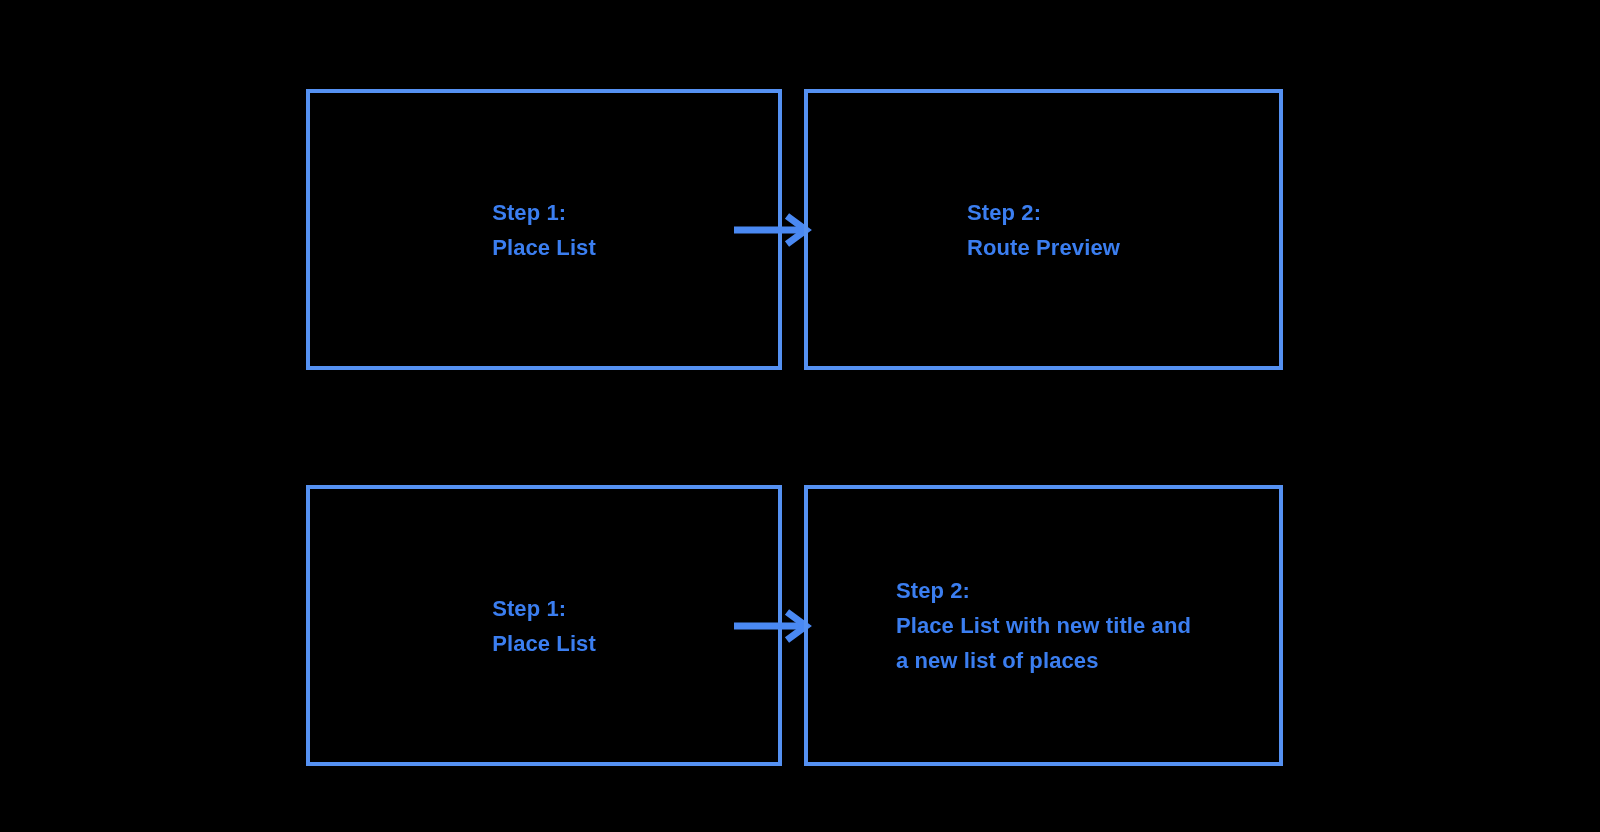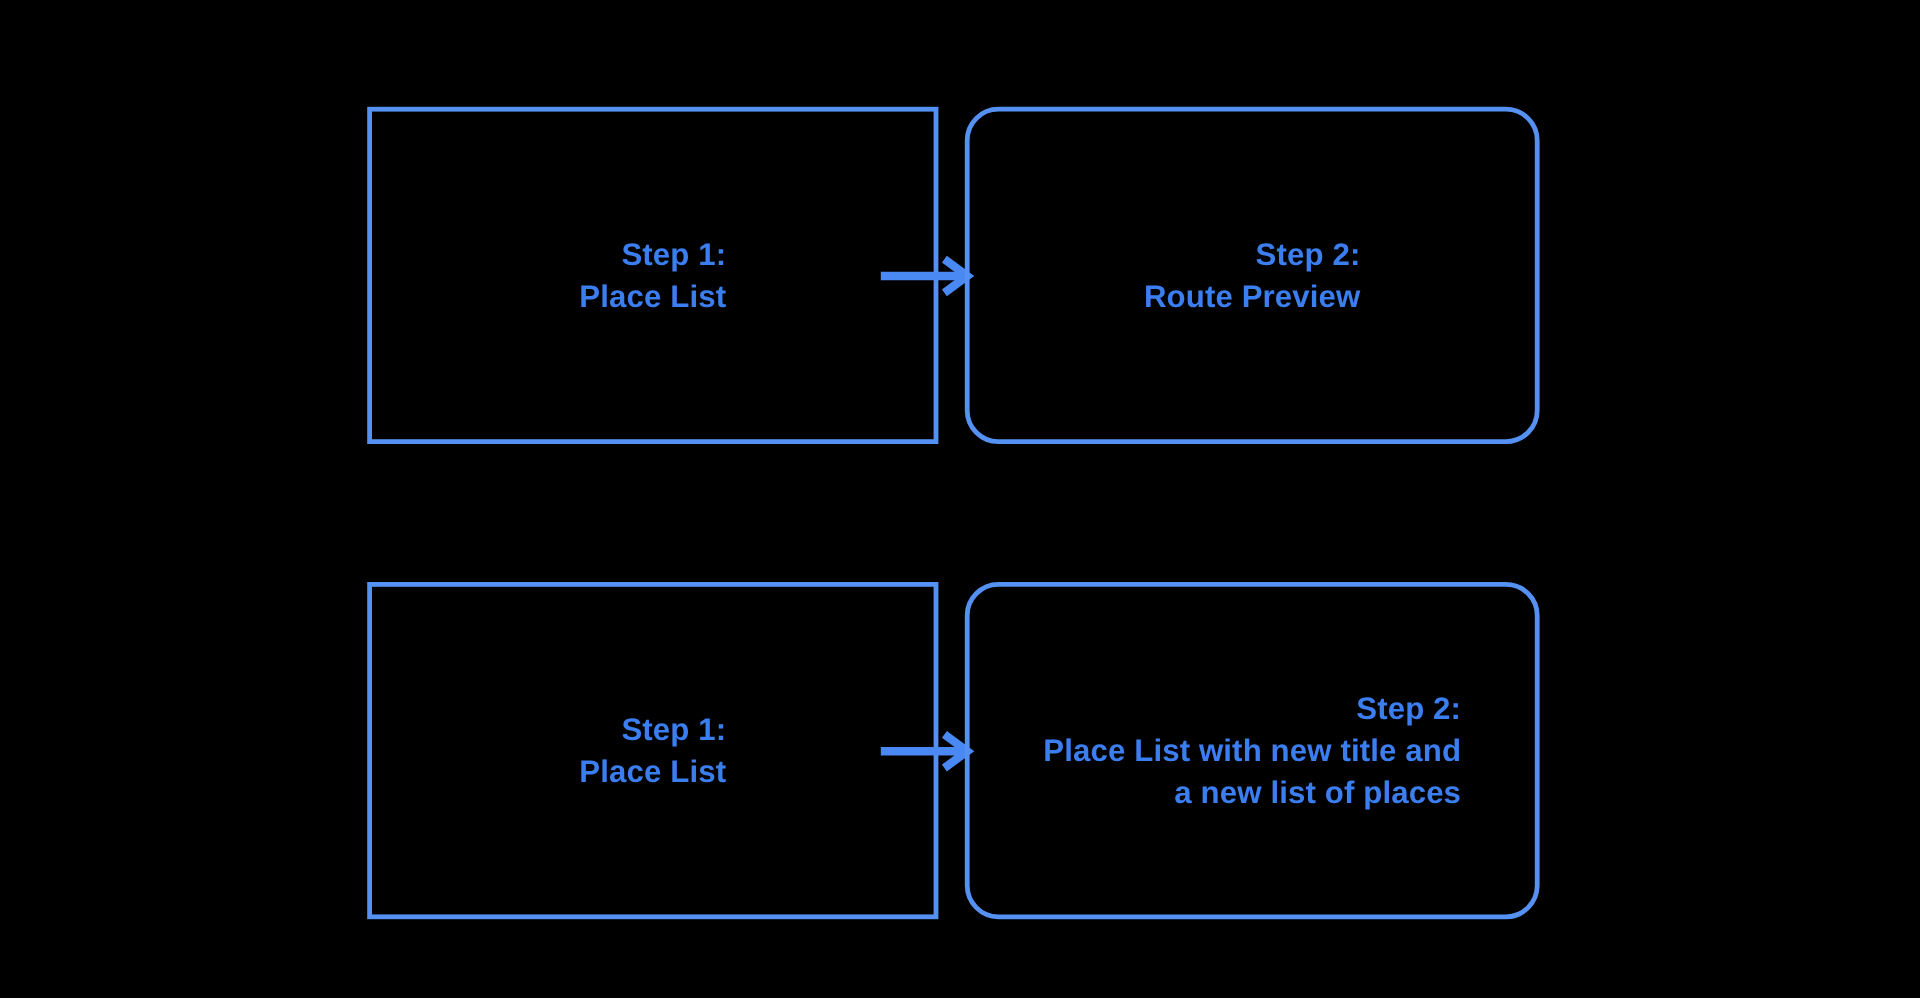--- a/index.html
+++ b/index.html
@@ -44,30 +44,29 @@
     left: 306px;
     width: 476px;
     top: 2px;
     height: 281px;
   }
   .step-box.col-1 {
     left: 804px;
     width: 479px;
     top: 2px;
     height: 281px;
-    border-radius: 28px;
   }
 
   .step-label {
     color: #3b7ef0;
     font-family: "Liberation Sans", sans-serif;
     font-weight: bold;
-    font-size: 26px;
+    font-size: 22px;
     line-height: 35px;
-    text-align: right;
+    text-align: left;
     white-space: pre-line;
     letter-spacing: 0.1px;
     user-select: none;
     padding: 0 8px;
   }
 
   
   .connector {
     position: absolute;
     top: 129px;

